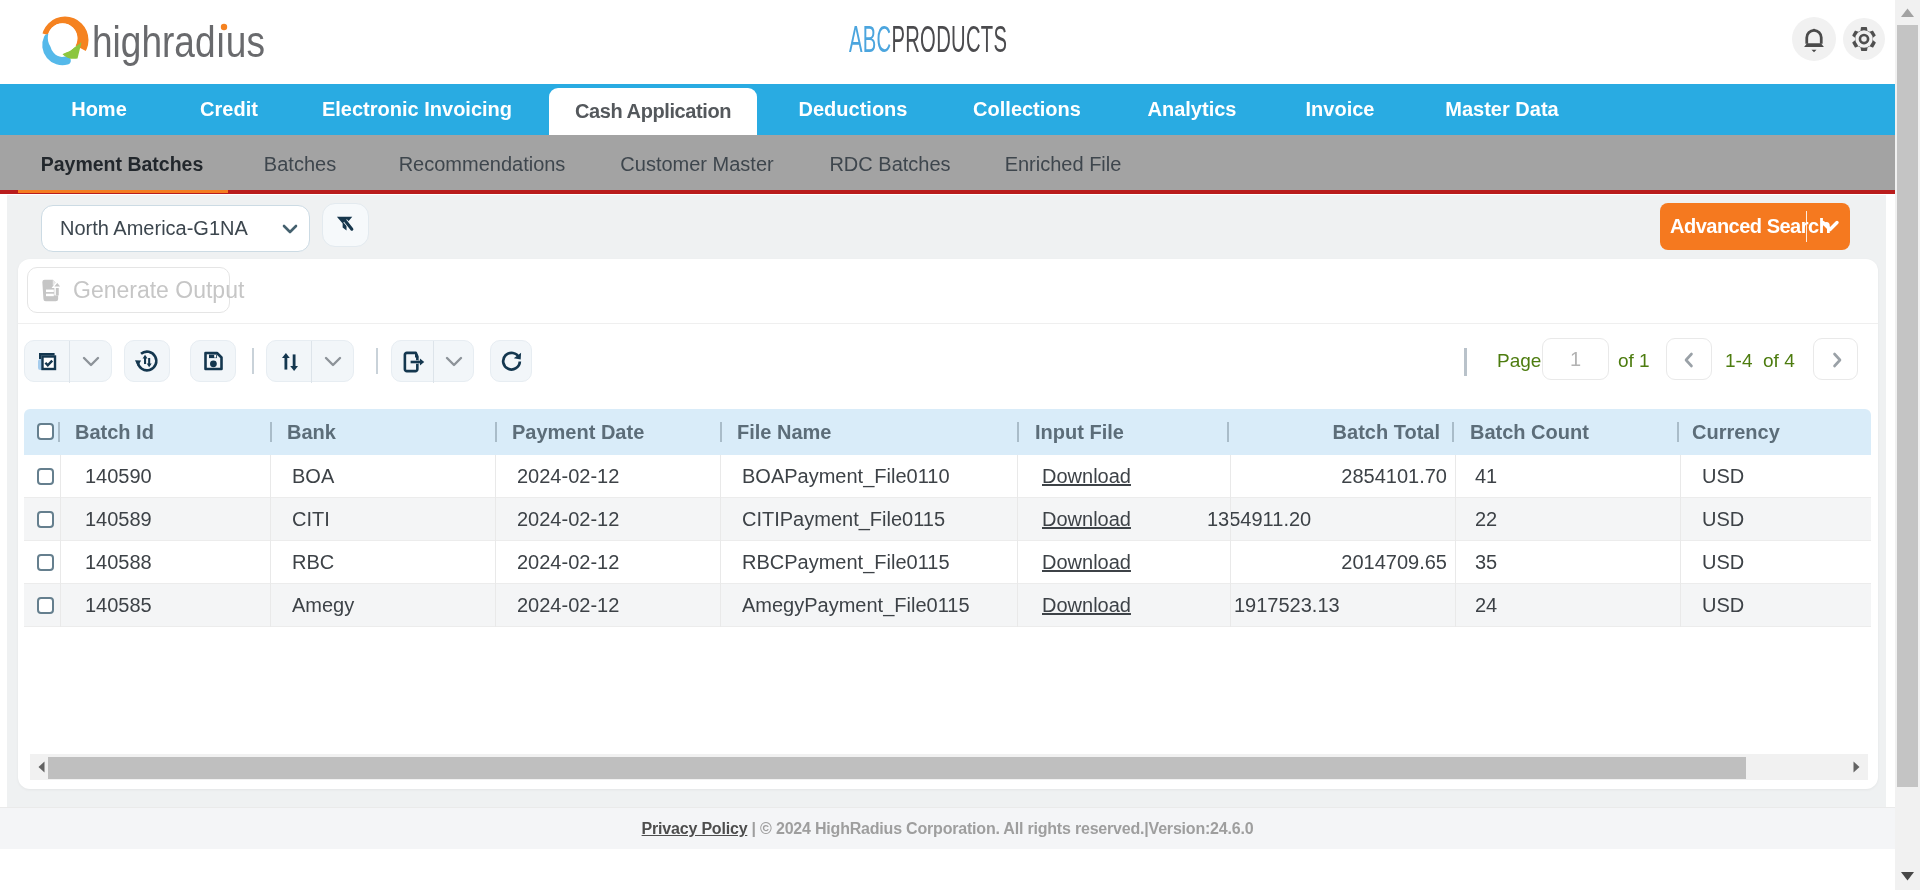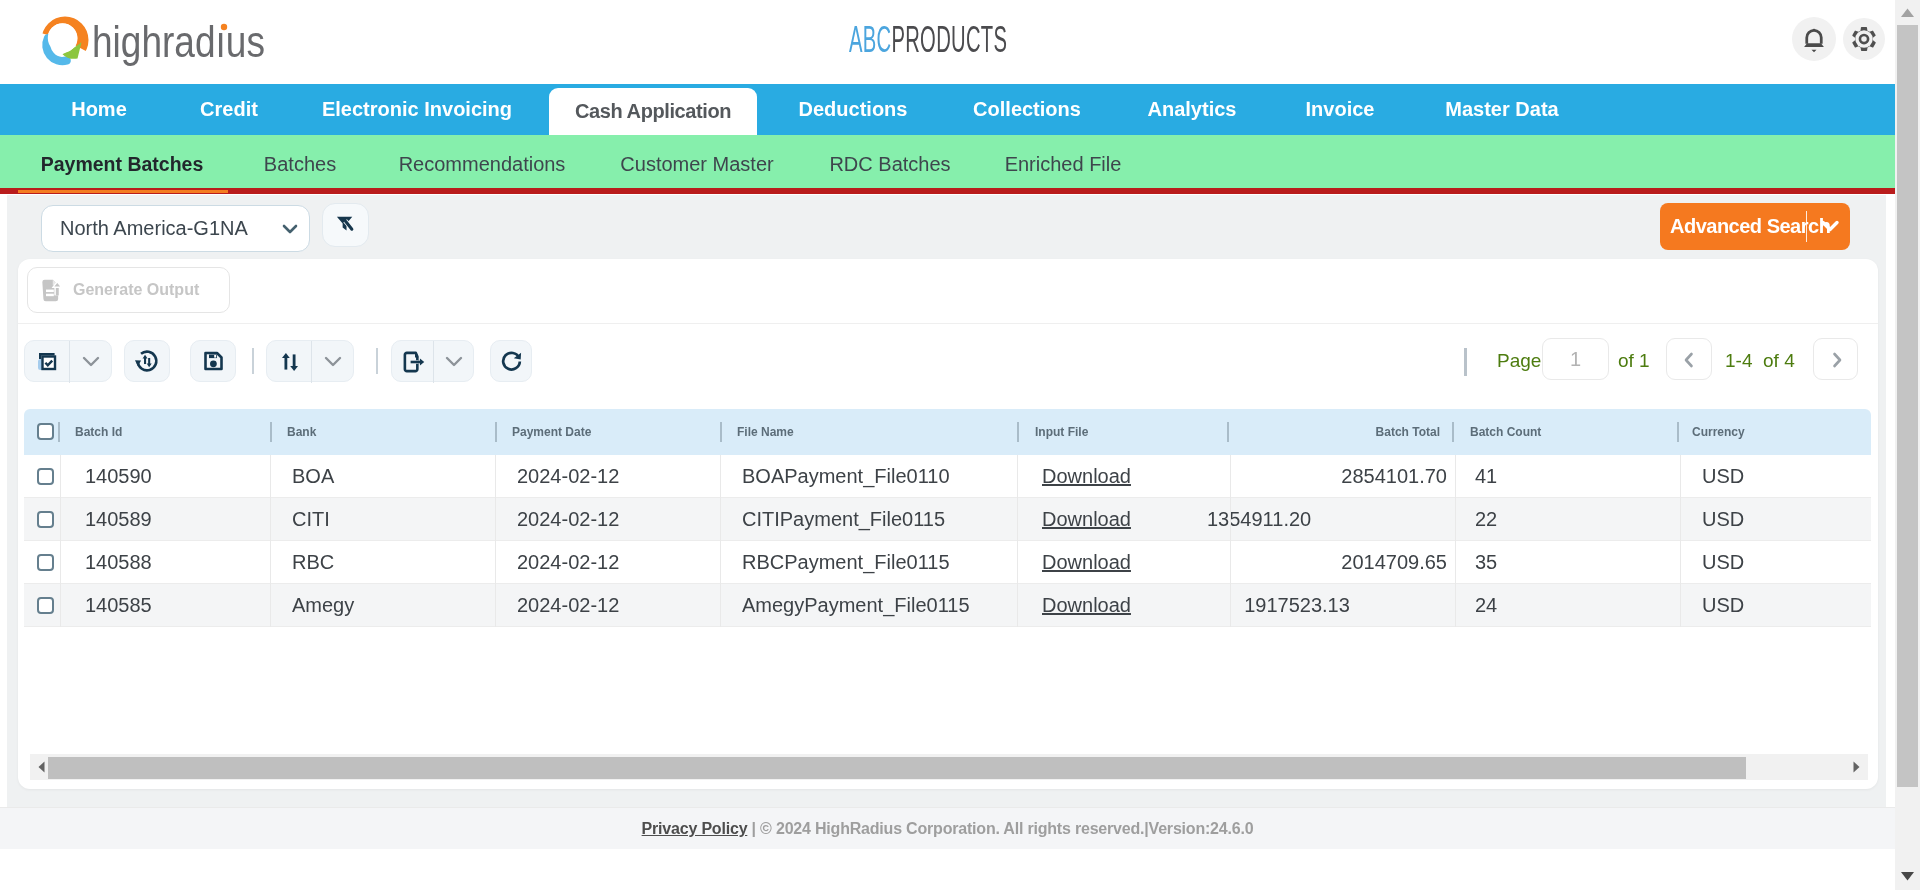--- a/index.html
+++ b/index.html
@@ -9,46 +9,46 @@
 #hdr{position:absolute;left:0;top:0;width:1895px;height:84px;background:#fff}
 #brand{position:absolute;left:849px;top:24px;height:32px;white-space:nowrap;font-size:36px;line-height:32px;transform:scaleX(0.562);transform-origin:left center;letter-spacing:0.5px}
 #brand .abc{color:#4ba5de}
 #brand .prod{color:#4b4b4e;font-weight:400}
 .iconcirc{position:absolute;border-radius:50%;background:#f1f1f1;display:flex;align-items:center;justify-content:center}
 
 #nav{position:absolute;left:0;top:84px;width:1895px;height:51px;background:#29abe2}
 .navitem{position:absolute;top:0;height:51px;line-height:51px;color:#fff;font-size:20px;font-weight:700;text-align:center;transform:translateX(-50%)}
 #activetab{position:absolute;left:549px;top:4px;width:208px;height:47px;background:#fff;border-radius:9px 9px 0 0;text-align:center;line-height:47px;color:#54585c;font-size:20px;font-weight:700;letter-spacing:-0.4px}
 
-#subnav{position:absolute;left:0;top:135px;width:1895px;height:59px;background:#86efac;border-bottom:6px solid #b91c1c}
+#subnav{position:absolute;left:0;top:135px;width:1895px;height:59px;background:#a3a3a3;border-bottom:4px solid #b91c1c}
 .subitem{position:absolute;top:0;height:58px;line-height:58px;font-size:20px;color:#3e464d;transform:translateX(-50%);white-space:nowrap}
 .subactive{color:#22272c;font-weight:700;font-size:19.5px}
 #subunderline{position:absolute;left:18px;top:55px;width:210px;height:3px;background:#f47c20}
 
 #pagebg{position:absolute;left:7px;top:195px;width:1879px;height:612px;background:#eff1f2}
 #ddl{position:absolute;left:41px;top:205px;width:269px;height:47px;background:#fff;border:1px solid #ccdbe4;border-radius:12px}
 #ddl .txt{position:absolute;left:18px;top:0;line-height:45px;font-size:20px;color:#3c464e}
 #fbtn{position:absolute;left:322px;top:203px;width:47px;height:44px;background:#f6f9fb;border:1px solid #e3eaef;border-radius:13px;display:flex;align-items:center;justify-content:center}
 #advs{position:absolute;left:1660px;top:203px;width:190px;height:47px;background:#f5791f;border-radius:8px;color:#fff}
 #advs .t{position:absolute;left:10px;top:0;width:132px;text-align:center;line-height:47px;font-size:20px;font-weight:700;letter-spacing:-0.5px;white-space:nowrap}
 #advs .dv{position:absolute;left:146px;top:8px;width:1px;height:31px;background:rgba(255,255,255,.85)}
 
 #card{position:absolute;left:18px;top:259px;width:1860px;height:530px;background:#fff;border-radius:12px;box-shadow:0 1px 3px rgba(0,0,0,.05)}
 #genbtn{position:absolute;left:9px;top:8px;width:203px;height:46px;border:1px solid #e5e5e5;border-radius:10px;background:#fff}
-#genbtn .t{position:absolute;left:45px;top:0;line-height:44px;font-size:16px;font-weight:700;color:#c6c6c6;white-space:nowrap}
+#genbtn .t{position:absolute;left:45px;top:0;line-height:44px;font-size:23px;font-weight:400;color:#c6c6c6;white-space:nowrap}
 #carddiv{position:absolute;left:0;top:64px;width:100%;height:1px;background:#efefef}
 
 .tbtn{position:absolute;top:81px;height:42px;background:#f2f6f9;border:1px solid #e7edf2;border-radius:10px;display:flex;align-items:center;justify-content:center}
 .tsep{position:absolute;top:89px;width:2px;height:26px;background:#c9d2d9}
 
 .pgtxt{position:absolute;top:81px;height:42px;line-height:42px;font-size:19px;color:#4d7c0f;white-space:nowrap}
 .pgbox{position:absolute;top:79px;height:42px;border:1px solid #e9e9e9;border-radius:9px;background:#fff}
 
 #thead{position:absolute;left:6px;top:150px;width:1847px;height:46px;background:#d9ecf9;border-radius:6px 6px 0 0}
-.th{position:absolute;top:0;height:46px;line-height:46px;font-size:12px;font-weight:700;color:#5c6d79;white-space:nowrap}
+.th{position:absolute;top:0;height:46px;line-height:46px;font-size:20px;font-weight:700;color:#5c6d79;white-space:nowrap}
 .hsep{position:absolute;top:13px;width:2px;height:20px;background:#a9bcc9}
 .row{position:absolute;left:6px;width:1847px;height:43px;border-bottom:1px solid #ececec}
 .row .c{position:absolute;top:0;height:43px;line-height:42px;font-size:20px;color:#3d4247;white-space:nowrap}
 .colb{position:absolute;top:196px;width:1px;height:172px;background:#e9e9e9}
 .cb{position:absolute;width:17px;height:17px;border:2px solid #657f8e;border-radius:4px;background:#fff}
 .dl{text-decoration:underline;color:#30353a}
 
 #hscroll{position:absolute;left:12px;top:495px;width:1838px;height:26px;background:#f1f1f1}
 #hthumb{position:absolute;left:18px;top:3px;width:1698px;height:22px;background:#bfbfbf}
 
@@ -285,21 +285,21 @@
     <div class="c" style="left:1451px">35</div>
     <div class="c" style="left:1678px">USD</div>
   </div>
   <div class="row" style="top:325px;background:#f4f5f6">
     <div class="cb" style="left:13px;top:13px"></div>
     <div class="c" style="left:61px">140585</div>
     <div class="c" style="left:268px">Amegy</div>
     <div class="c" style="left:493px">2024-02-12</div>
     <div class="c" style="left:718px">AmegyPayment_File0115</div>
     <div class="c dl" style="left:1018px">Download</div>
-    <div class="c" style="left:1153px;width:240px;text-align:center">1917523.13</div>
+    <div class="c" style="left:1210px;width:240px;text-align:left">1917523.13</div>
     <div class="c" style="left:1451px">24</div>
     <div class="c" style="left:1678px">USD</div>
   </div>
   <div class="colb" style="left:42px"></div>
   <div class="colb" style="left:252px"></div>
   <div class="colb" style="left:477px"></div>
   <div class="colb" style="left:702px"></div>
   <div class="colb" style="left:999px"></div>
   <div class="colb" style="left:1212px"></div>
   <div class="colb" style="left:1437px"></div>

